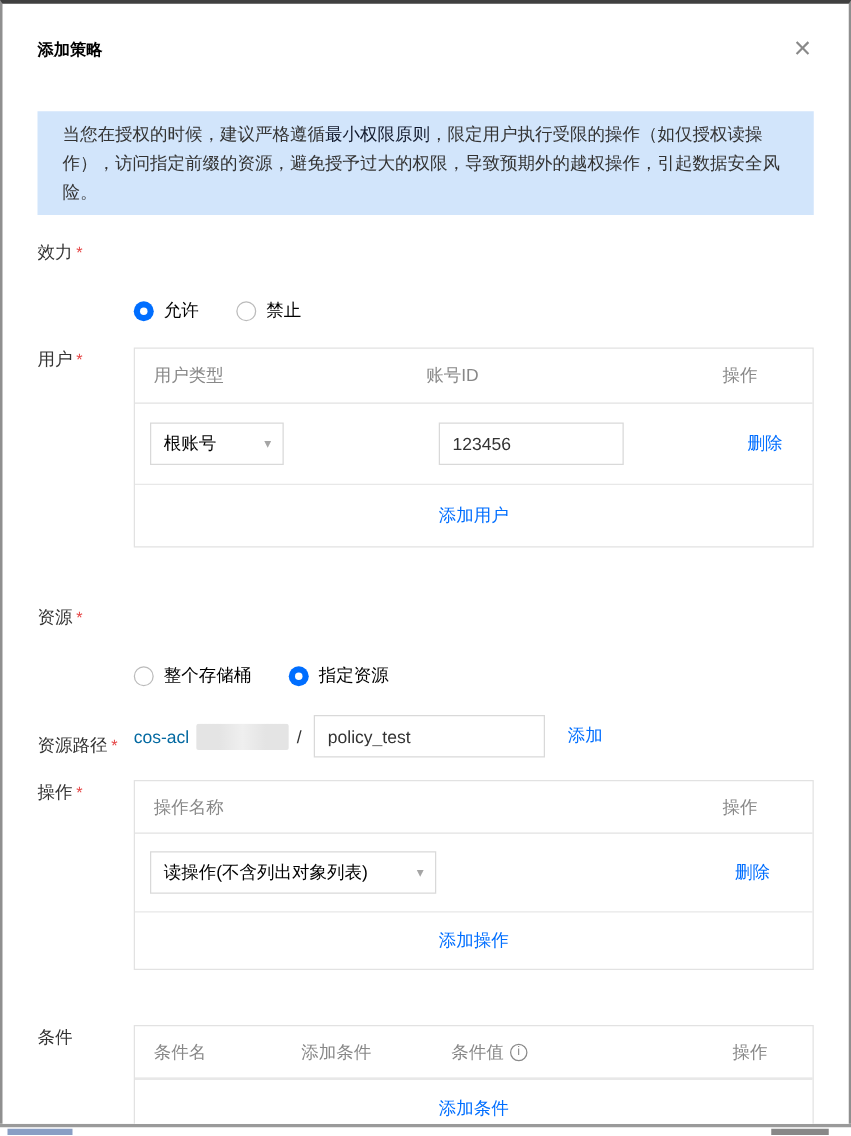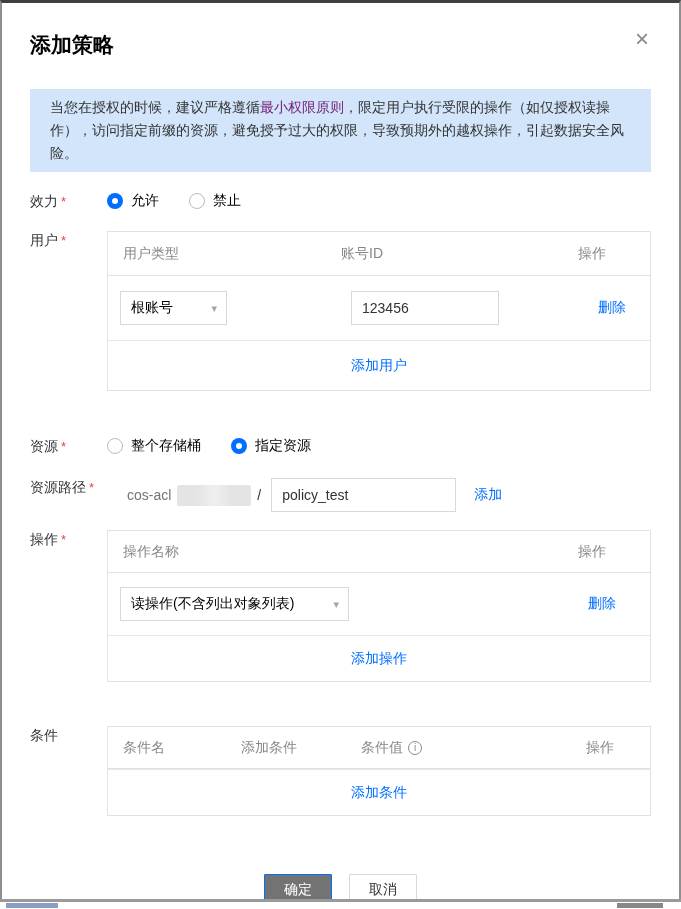--- a/index.html
+++ b/index.html
@@ -9,39 +9,39 @@
   .screen { position:relative; width:681px; height:909px; background:#fff; overflow:hidden; }
   .dialog { position:relative; width:681px; height:899px; background:#fff;
             border-top:3px solid #404040; border-left:2px solid #8f8f8f; border-right:2px solid #8f8f8f;
             padding:0 28px; overflow:hidden; }
   .bottom-bar { width:681px; height:3px; background:#9a9a9a; }
   .bottom-strip { position:relative; width:681px; height:7px; background:#fff; }
   .frag-left { position:absolute; left:6px; top:1px; width:52px; height:5px; background:#4a6aa5; opacity:.65; }
   .frag-right { position:absolute; right:18px; top:1px; width:46px; height:5px; background:#555; opacity:.7; }
 
   .dialog-header { position:relative; margin-top:28px; height:22px; }
-  .title { font-size:21px; font-weight:bold; color:#000; }
+  .title { font-size:13px; font-weight:bold; color:#000; }
   .close { position:absolute; right:2px; top:-4px; font-size:24px; line-height:24px; color:#898989; cursor:pointer; font-weight:400; }
 
   .banner { margin-top:36px; background:#d2e5fb; padding:7px 20px; line-height:23px; color:#333; }
-  .banner a { color:#701a75; text-decoration:none; cursor:pointer; }
+  .banner a { color:#0f172a; text-decoration:none; cursor:pointer; }
 
   .form-row { display:flex; align-items:flex-start; }
   .row-label { width:77px; flex:none; color:#333; padding-top:1px; }
   .req { color:#e54545; margin-left:3px; font-size:13px; }
   .row-field { flex:1; min-width:0; }
 
   .mt-effect { margin-top:20px; }
   .mt-user { margin-top:20px; }
   .mt-resource { margin-top:46px; }
-  .mt-path { margin-top:22px; }
+  .mt-path { margin-top:22px;align-items:flex-end; }
   .mt-op { margin-top:18px; }
   .mt-cond { margin-top:44px; }
 
-  .radio-group { display:flex; align-items:center; gap:30px; }
+  .radio-group { display:flex; align-items:center; gap:30px;margin-top:48px; }
   .radio-opt { display:inline-flex; align-items:center; gap:8px; cursor:pointer; color:#000; }
   .radio { width:16px; height:16px; border-radius:50%; border:1px solid #bbb; background:#fff;
            display:inline-flex; align-items:center; justify-content:center; flex:none; }
   .radio.checked { border:none; background:#006eff; }
   .radio.checked .dot { width:6px; height:6px; border-radius:50%; background:#fff; }
 
   .tbl { border:1px solid #e2e2e2; background:#fff; }
   .tbl-head { display:grid; align-items:center; color:#888; border-bottom:1px solid #e2e2e2; }
   .tbl-row { display:grid; align-items:center;gap:10px; }
   .cols-user { grid-template-columns:233px 207px 1fr; }
@@ -67,21 +67,21 @@
   .select .caret { position:absolute; right:9px; top:50%; transform:translateY(-50%); color:#a5a5a5; font-size:11px; }
   .sel-user { width:107px; }
   .sel-op { width:229px; }
 
   .text-input { height:34px; border:1px solid #d9d9d9; padding:0 10px; font-size:14px; color:#333;
                 font-family:"Liberation Sans","DejaVu Sans",sans-serif; outline:none; }
   .input-account { width:148px; }
   .input-path { width:185px; }
 
   .path-field { display:flex; align-items:center; gap:6px; }
-  .path-prefix { color:#737373;margin-left:20px; }
+  .path-prefix { color:#0369a1; }
   .redacted { width:74px; height:21px; background:#e9e9e9; border-radius:2px;
               background-image:linear-gradient(90deg,#e4e4e4 25%,#efefef 50%,#e4e4e4 75%); }
   .path-sep { color:#333; margin-right:4px; }
   .path-add { margin-left:12px; }
 
   .info-icon { display:inline-flex; align-items:center; justify-content:center; width:14px; height:14px;
                border:1px solid #8a8a8a; border-radius:50%; font-size:10px; color:#8a8a8a; margin-left:5px;
                font-style:normal; cursor:pointer; vertical-align:-2px; }
   .head-flex { display:flex; align-items:center; }
 

